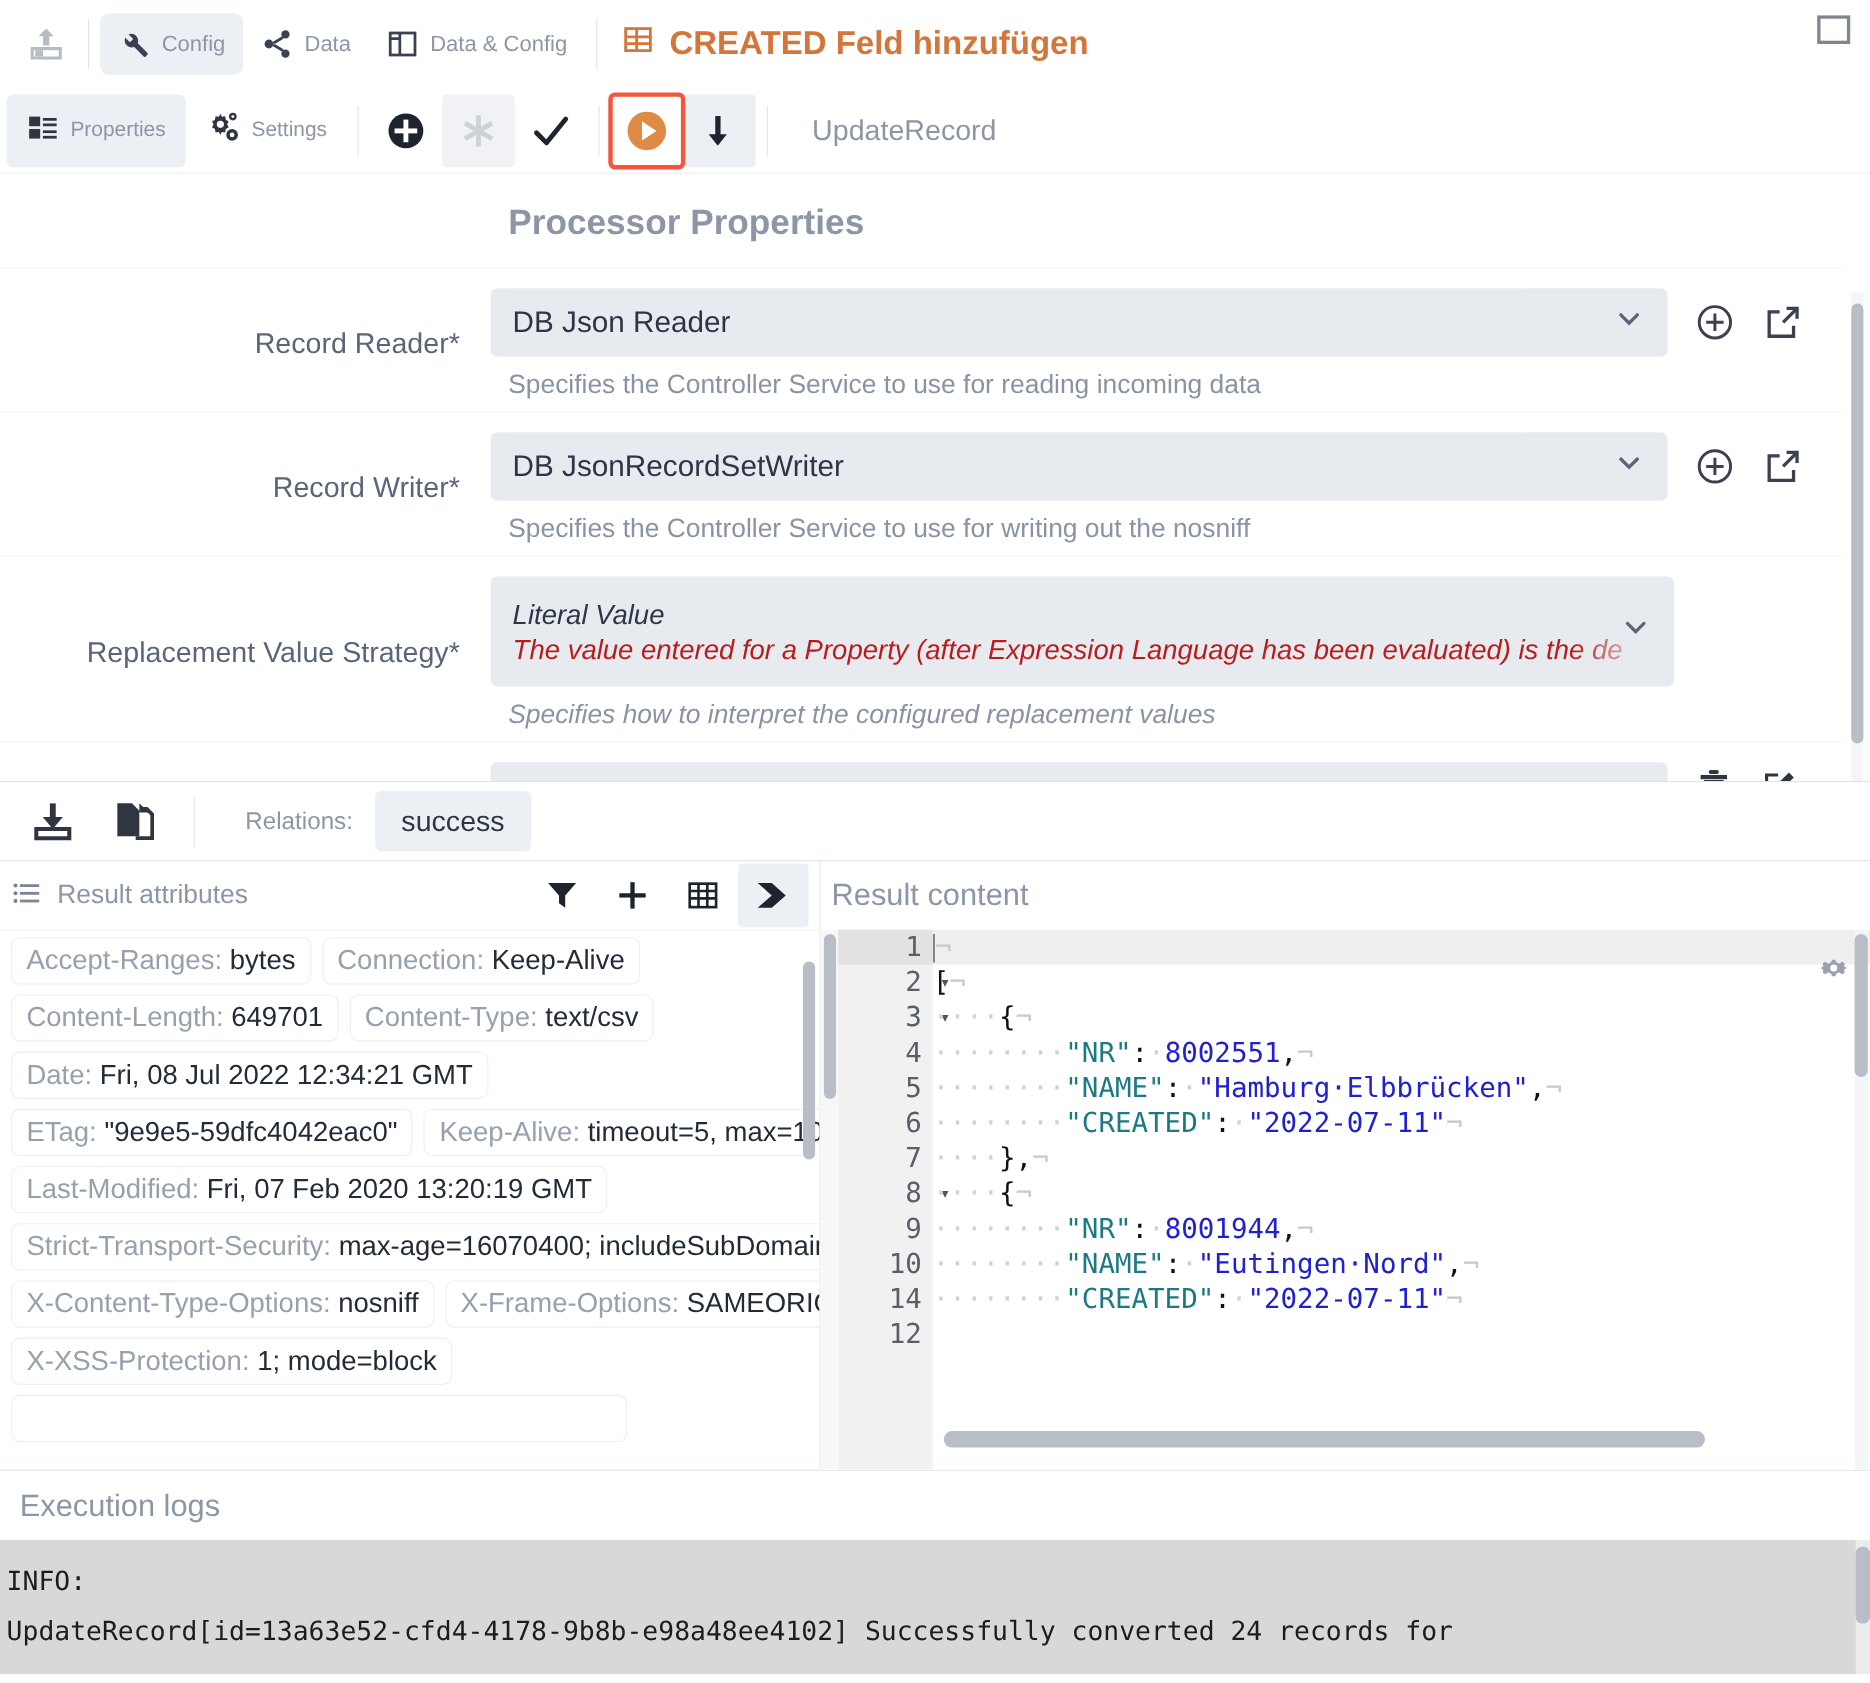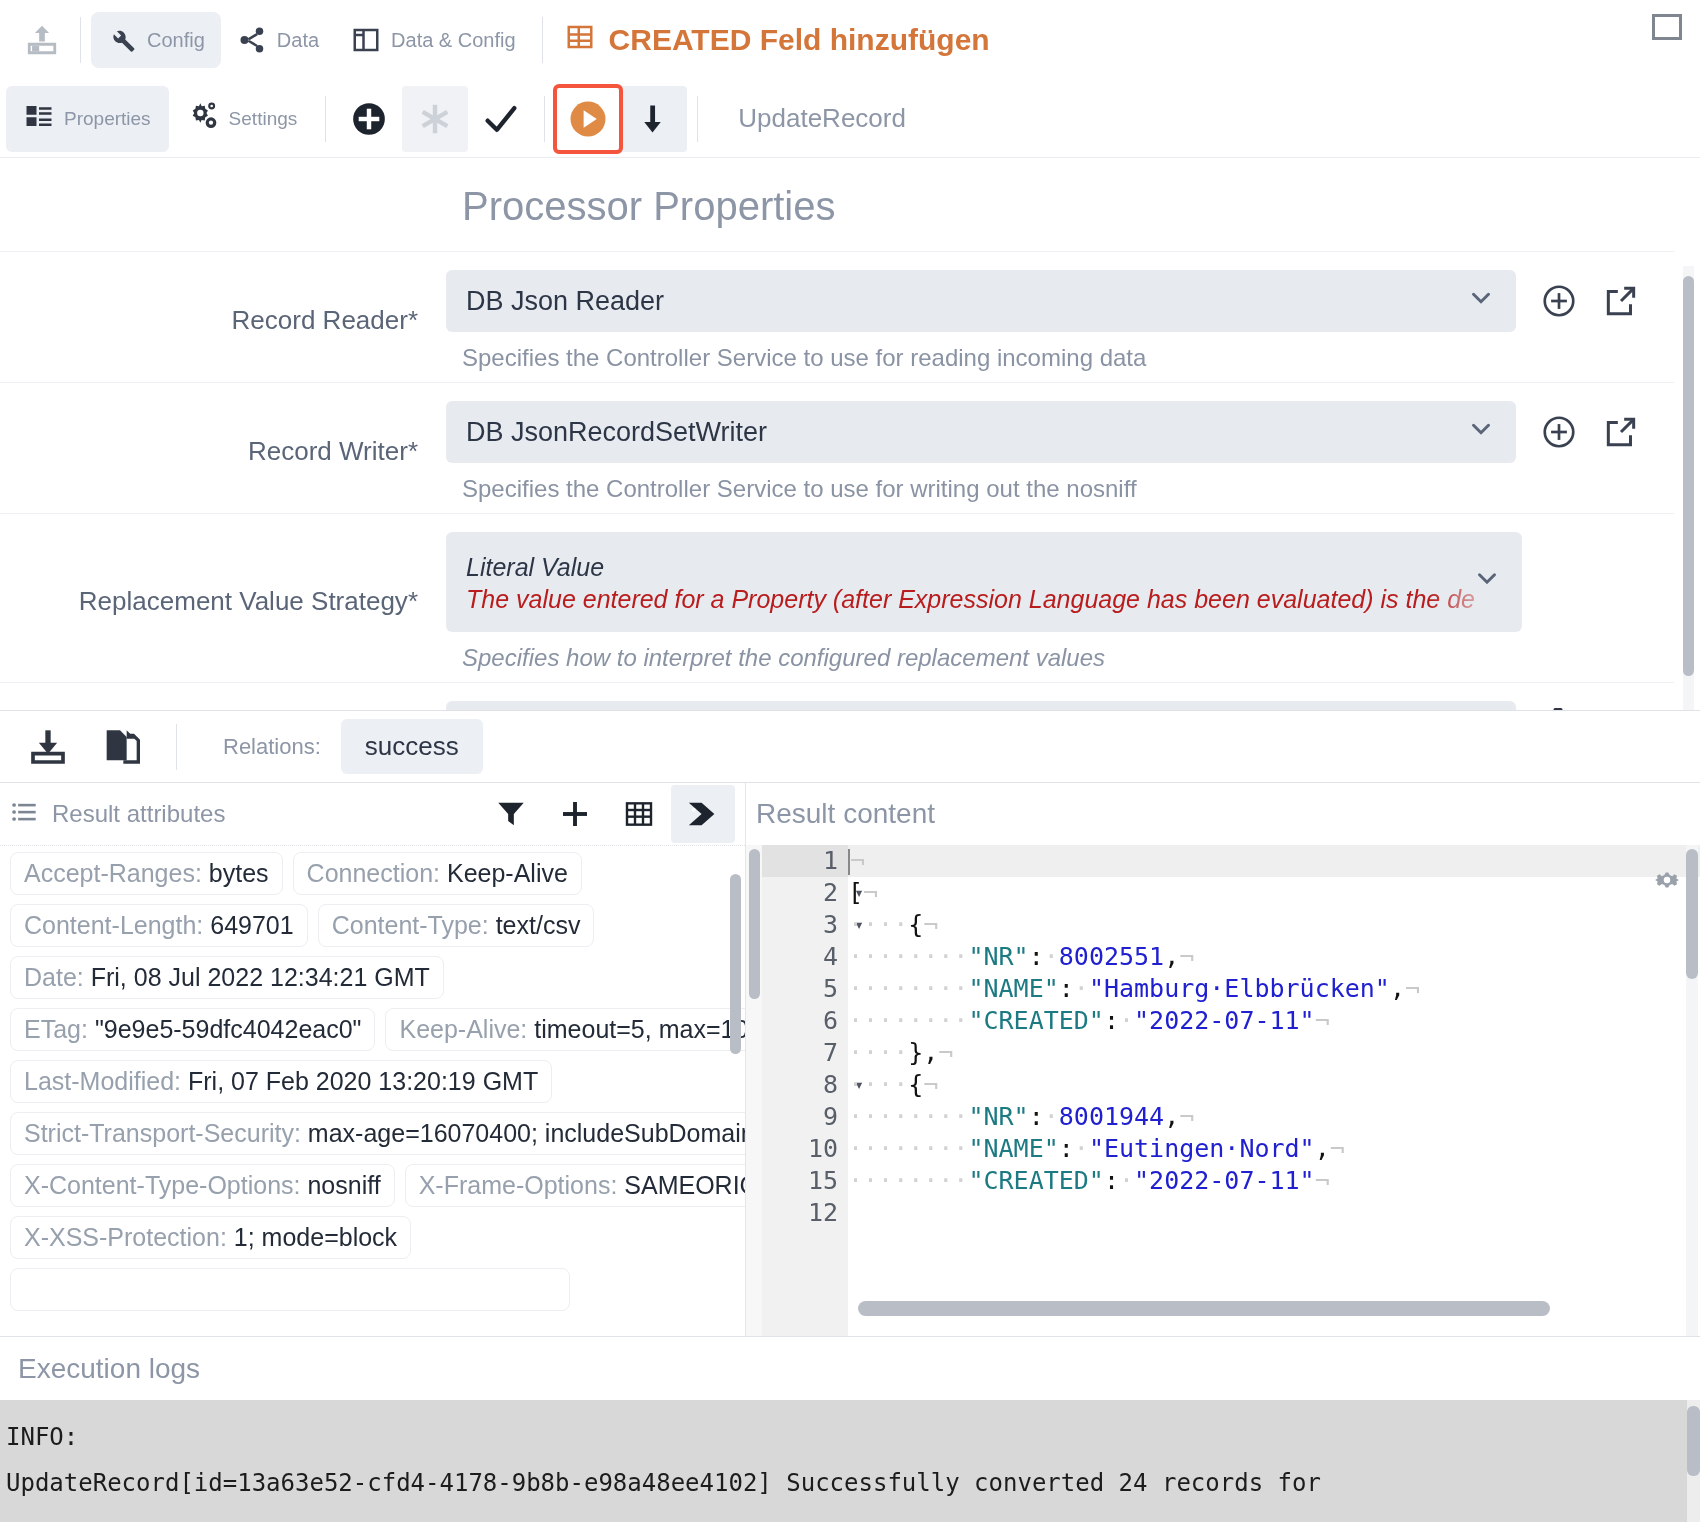--- a/index.html
+++ b/index.html
@@ -72,21 +72,21 @@
     outline:4px solid #f4553c; outline-offset:-2px;
     background:#fff;
   }
   .t2-btn-group { display:flex; background:#eceff4; border-radius:4px; }
   .t2-name { font-size:26px; color:#8d96a6; margin-left:30px; }
 
   
   .props-wrap { position:relative; flex:0 0 552px; overflow:hidden; background:#fff; }
   .props-scroller { position:absolute; inset:0; padding:0 26px 0 0; }
   .props-title {
-    font-size:40px; color:#8d96a6; font-weight:400;
+    font-size:32px; color:#8d96a6; font-weight:700;
     padding:26px 0 22px 462px;
   }
   .prop-row {
     display:flex; align-items:flex-start;
     border-top:1px solid #eef0f3;
     padding:18px 0 10px 0;
     min-height:116px;
   }
   .prop-row:first-of-type { border-top:none; }
   .prop-label {
@@ -600,21 +600,21 @@
           <div class="ln cur"><span>1</span></div>
           <div class="ln"><span>2</span><span class="fold">▾</span></div>
           <div class="ln"><span>3</span><span class="fold">▾</span></div>
           <div class="ln"><span>4</span></div>
           <div class="ln"><span>5</span></div>
           <div class="ln"><span>6</span></div>
           <div class="ln"><span>7</span></div>
           <div class="ln"><span>8</span><span class="fold">▾</span></div>
           <div class="ln"><span>9</span></div>
           <div class="ln"><span>10</span></div>
-          <div class="ln"><span>15</span></div>
+          <div class="ln"><span>14</span></div>
           <div class="ln"><span>12</span></div>
         </div>
 
         <div class="code-body">
           <div class="cl cur"><span class="cursorbar"></span><span class="eol">¬</span></div>
           <div class="cl"><span class="pun">[</span><span class="eol">¬</span></div>
           <div class="cl"><span class="ind">····</span><span class="pun">{</span><span class="eol">¬</span></div>
           <div class="cl"><span class="ind">····</span><span class="ind">····</span><span class="key">"NR"</span><span class="pun">:</span><span class="ind">·</span><span class="num">8002551</span><span class="pun">,</span><span class="eol">¬</span></div>
           <div class="cl"><span class="ind">····</span><span class="ind">····</span><span class="key">"NAME"</span><span class="pun">:</span><span class="ind">·</span><span class="str">"Hamburg·Elbbrücken"</span><span class="pun">,</span><span class="eol">¬</span></div>
           <div class="cl"><span class="ind">····</span><span class="ind">····</span><span class="key">"CREATED"</span><span class="pun">:</span><span class="ind">·</span><span class="str">"2022-07-11"</span><span class="eol">¬</span></div>

